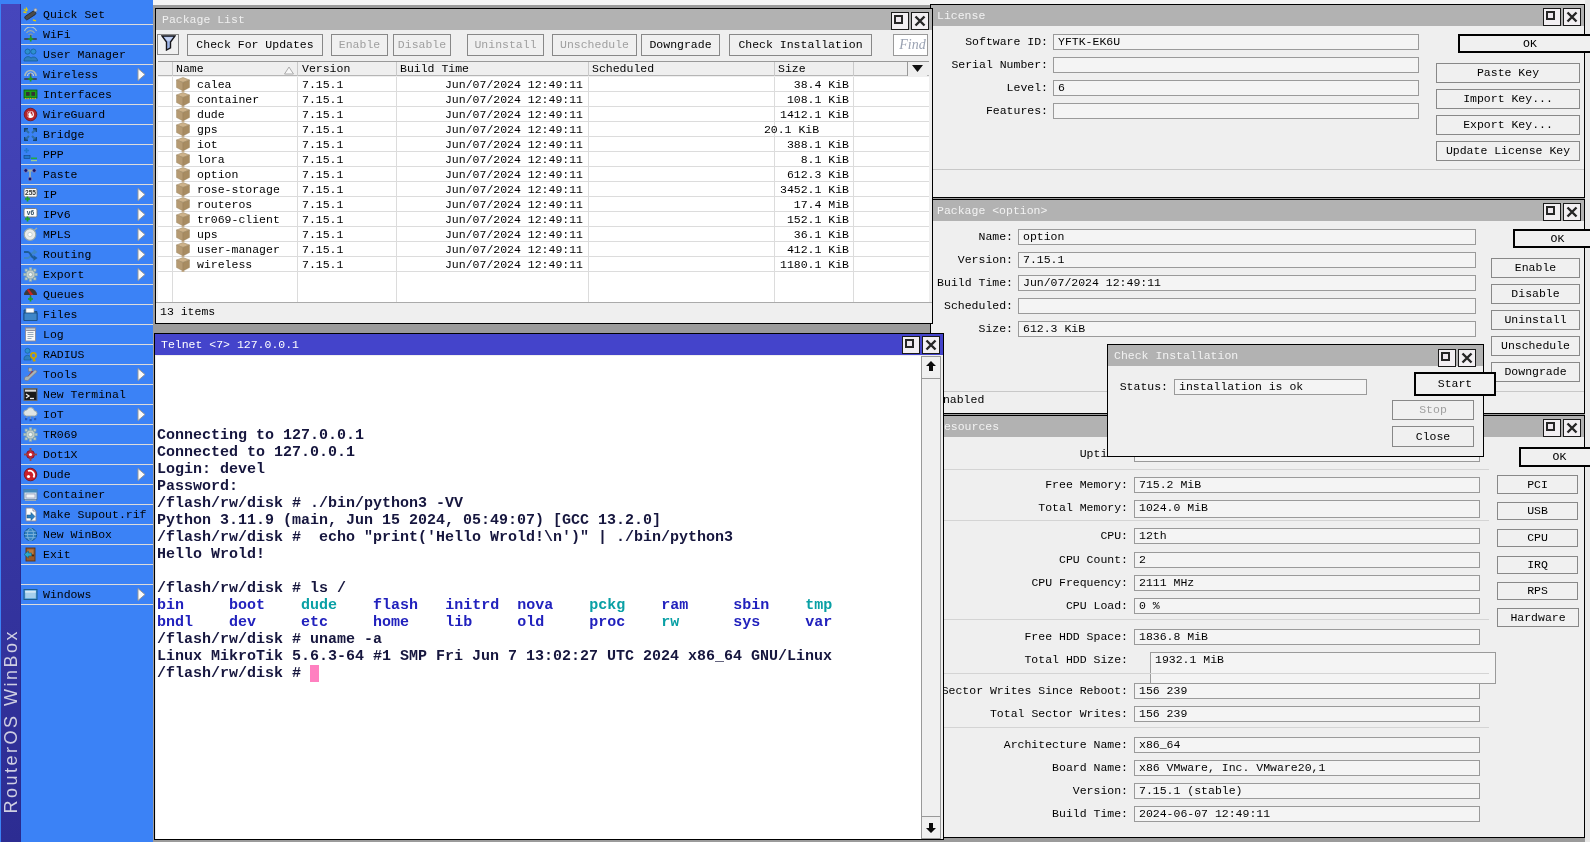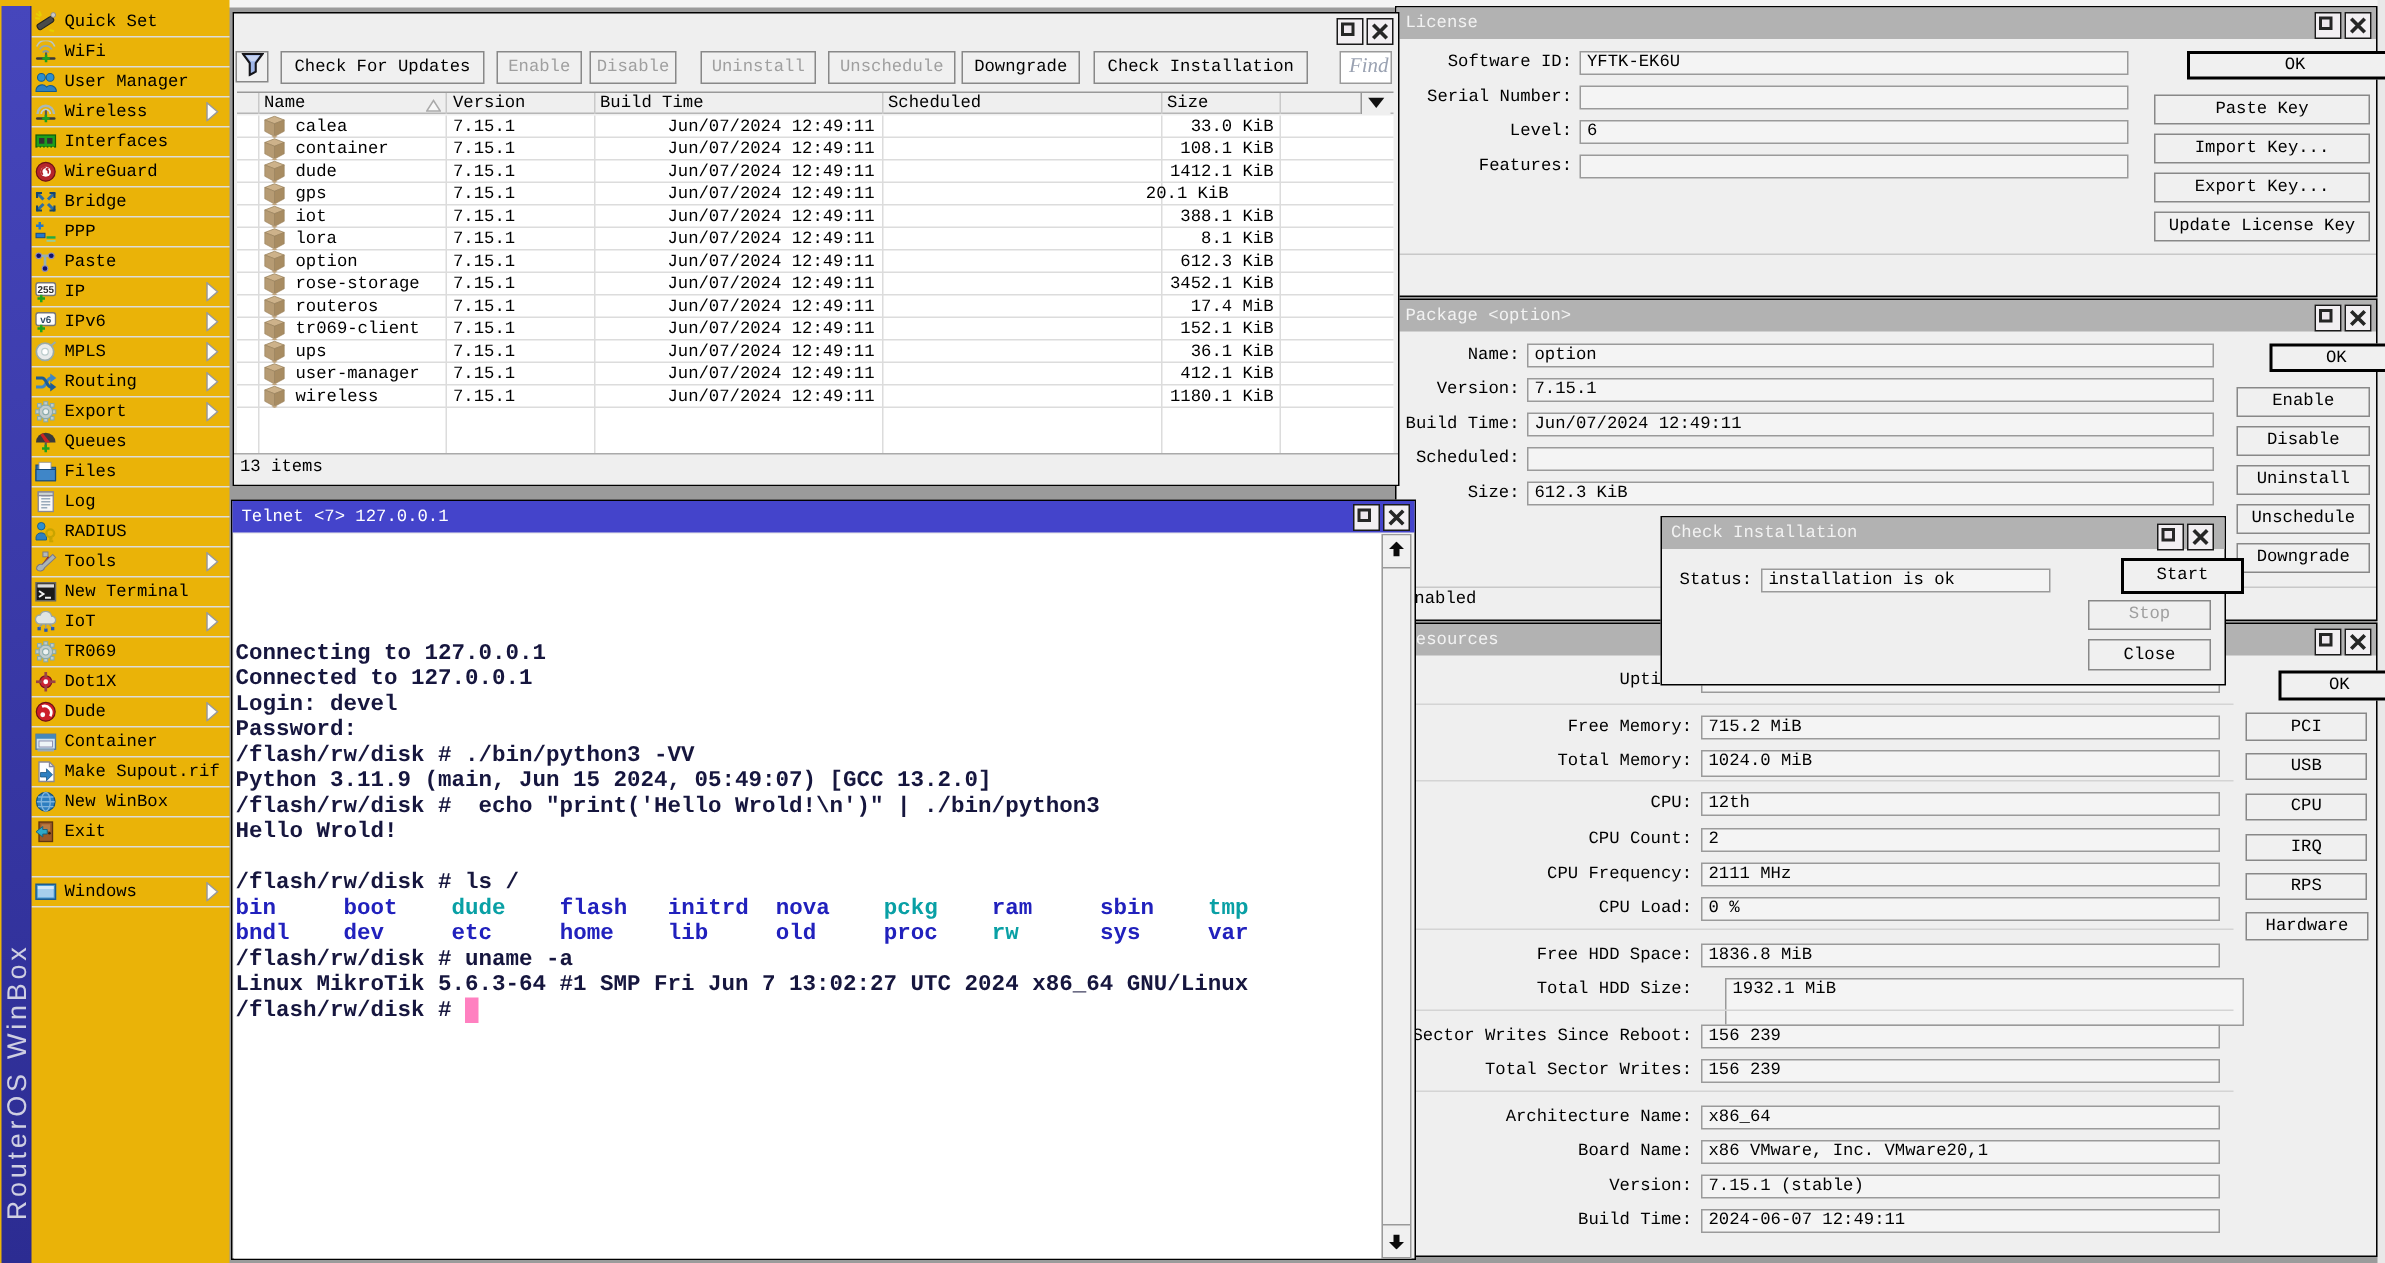--- a/index.html
+++ b/index.html
@@ -1,17 +1,17 @@
 <!DOCTYPE html>
 <html><head><meta charset="utf-8"><style>
 * { margin:0; padding:0; box-sizing:border-box; }
 html,body { width:1590px; height:842px; overflow:hidden; background:#9b9b9b;
   font-family:"Liberation Mono", monospace; font-size:11.5px; color:#000; }
 #topstrip { position:absolute; left:0; top:0; width:1590px; height:5px; background:#f4f4f4; }
-#sidebar { position:absolute; left:0; top:0; width:153px; height:842px; background:#eab308; z-index:30; }
+#sidebar { position:absolute; left:0; top:0; width:153px; height:842px; background:#3b82f6; z-index:30; }
 #lstrip { position:absolute; left:1px; top:4px; width:20px; height:838px;
   background:linear-gradient(180deg,#4646bc,#2c2c92); border-right:1px solid #29298e; }
 #lstrip span { position:absolute; left:0px; bottom:28px; width:20px; transform:rotate(180deg);
   writing-mode:vertical-rl; font-family:"Liberation Sans",sans-serif; font-size:18px;
   letter-spacing:2.5px; color:#cfcfe2; }
 #menu { position:absolute; left:21px; top:0; width:132px; height:842px; }
 .mi { position:absolute; left:0; width:132px; height:20px; border-bottom:1px solid #dcdcdc; white-space:nowrap; }
 .mic { position:absolute; left:2px; top:2px; width:15px; height:15px; }
 .mlb { position:absolute; left:22px; top:0; line-height:20px; }
 .win { position:absolute; background:#efefef; border:1px solid #000; }
@@ -53,20 +53,21 @@
   border-top:1px solid #999; border-bottom:1px solid #999; }
 #license { left:930px; top:4px; width:655px; height:194px; z-index:1; }
 #pkgopt { left:930px; top:199px; width:655px; height:215px; z-index:2; }
 #resources { left:930px; top:415px; width:655px; height:423px; z-index:3; }
 #chkinst { left:1107px; top:344px; width:377px; height:113px; z-index:20; }
 </style></head>
 <body>
 <div id="topstrip"></div>
 <div style="position:absolute;right:0;top:0;width:5px;height:842px;background:#e9e9e9"></div>
 <div class="win" id="pkglist">
+    <div class="tb" style="color:#efefef">Package List</div>
 <div class="tbtns" style="right:3px;top:3px"><span class="tbx"><span class="tbsq"></span></span><span class="tbx"><svg width="14" height="14" viewBox="0 0 14 14">
           <path d="M2.5 2.5 L11.5 11.5 M11.5 2.5 L2.5 11.5" stroke="#262626" stroke-width="2.4"></path>
         </svg></span></div>
 <div class="btn" style="left:1px;top:25px;width:22px;height:21px;line-height:17px;padding:0"><svg width="15" height="16" viewBox="0 0 15 16">
         <path d="M1 1 h13 L9.5 7 V12.8 L5.5 15 V7 z" fill="#9fb6e8" stroke="#15151a" stroke-width="1.4"></path>
         <path d="M3.2 2.2 h8.6 L8.8 5.8 h-2.4 z" fill="#c7d4f2"></path>
       </svg></div>
 <div class="btn " style="left:31px;top:25px;width:136px;height:22px;line-height:20px">Check For Updates</div>
 <div class="btn disabled" style="left:175px;top:25px;width:57px;height:22px;line-height:20px">Enable</div>
 <div class="btn disabled" style="left:237px;top:25px;width:58px;height:22px;line-height:20px">Disable</div>
@@ -106,21 +107,21 @@
           <svg width="14" height="15" viewBox="0 0 14 15">
             <path d="M7 0.5 L13.5 3 L7 5.5 L0.5 3 z" fill="#cdb28a" stroke="#97805a" stroke-width=".5"></path>
             <path d="M0.5 3 V10.5 L7 14 V5.5 z" fill="#b69b73" stroke="#97805a" stroke-width=".4"></path>
             <path d="M13.5 3 V10.5 L7 14 V5.5 z" fill="#a88c62" stroke="#97805a" stroke-width=".4"></path>
             <path d="M5 14.2 L7 13.4 L9 14.2 L7 15 z" fill="#c0a47c"></path>
           </svg>
         </span>
         <span style="position:absolute;left:39px">calea</span>
         <span style="position:absolute;left:144px">7.15.1</span>
         <span style="position:absolute;left:238px;width:187px;text-align:right">Jun/07/2024 12:49:11</span>
-        <span style="position:absolute;left:616px;width:75px;text-align:right">33.0 KiB</span>
+        <span style="position:absolute;left:616px;width:75px;text-align:right">38.4 KiB</span>
       </div>
 <div class="trow" style="top:15px">
         <span class="pbx">
           <svg width="14" height="15" viewBox="0 0 14 15">
             <path d="M7 0.5 L13.5 3 L7 5.5 L0.5 3 z" fill="#cdb28a" stroke="#97805a" stroke-width=".5"></path>
             <path d="M0.5 3 V10.5 L7 14 V5.5 z" fill="#b69b73" stroke="#97805a" stroke-width=".4"></path>
             <path d="M13.5 3 V10.5 L7 14 V5.5 z" fill="#a88c62" stroke="#97805a" stroke-width=".4"></path>
             <path d="M5 14.2 L7 13.4 L9 14.2 L7 15 z" fill="#c0a47c"></path>
           </svg>
         </span>

